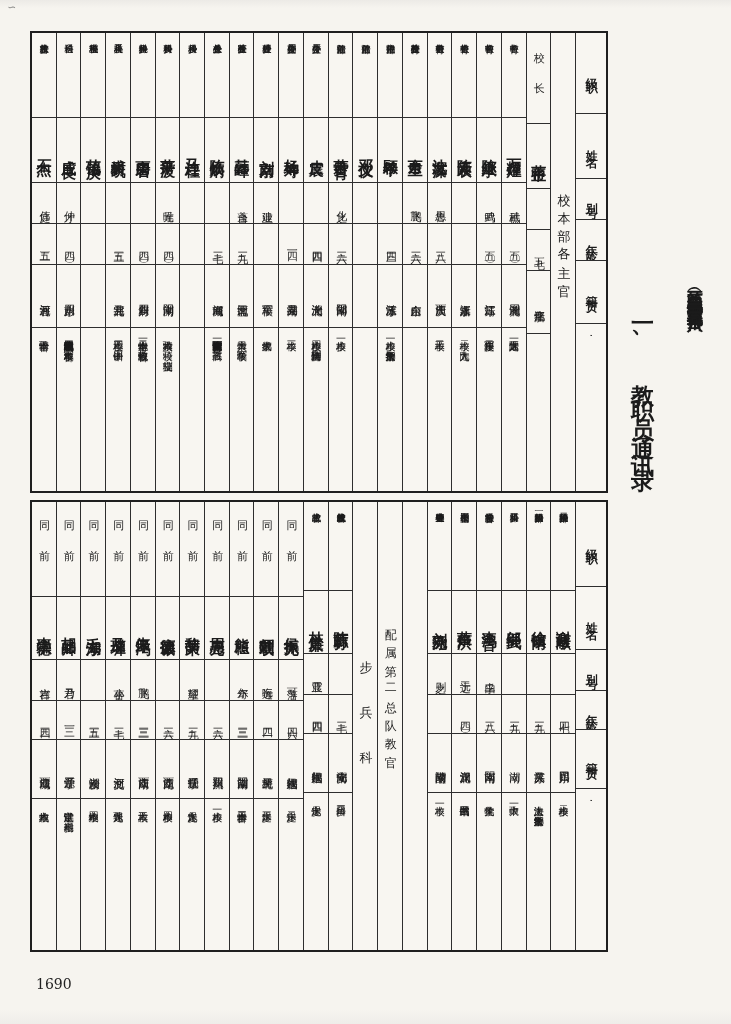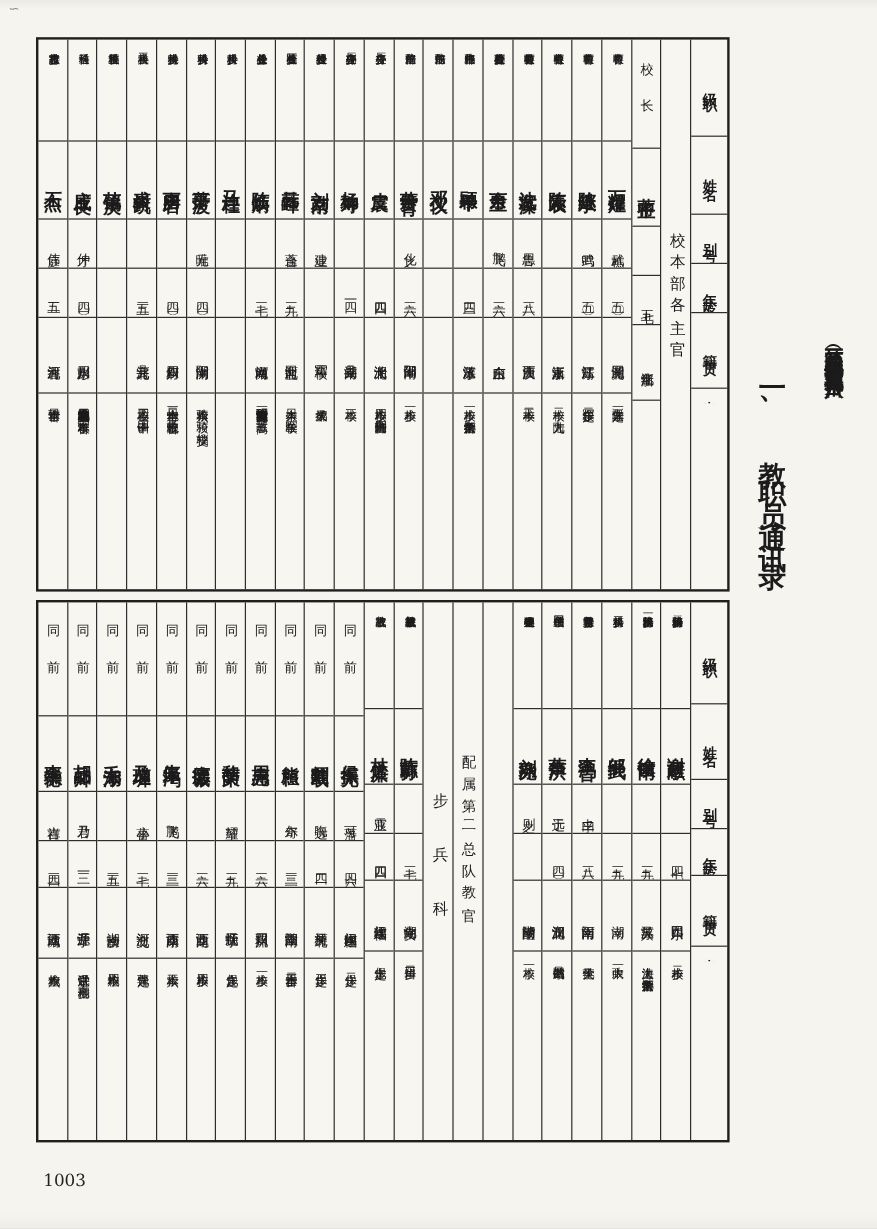--- a/index.html
+++ b/index.html
@@ -401,14 +401,14 @@
           <div class="cell c-hao" style="flex: 0 0 40px; height: 40px;">吉祥</div>
           <div class="cell c-age" style="flex: 0 0 38px; height: 38px;">三四</div>
           <div class="cell c-place" style="flex: 0 0 58px; height: 58px;">江西南城</div>
           <div class="cell c-origin">本校六炮</div>
         </div>
       </div>
   </div>
 
   <div class="section-title">一、教职员通讯录</div>
   <div class="margin-title">第二总队（一九四一年十二月二十五日至一九四三年十月八日）</div>
-  <div class="page-number">1003</div>
+  <div class="page-number">1690</div>
 </div>
 
 </body></html>

